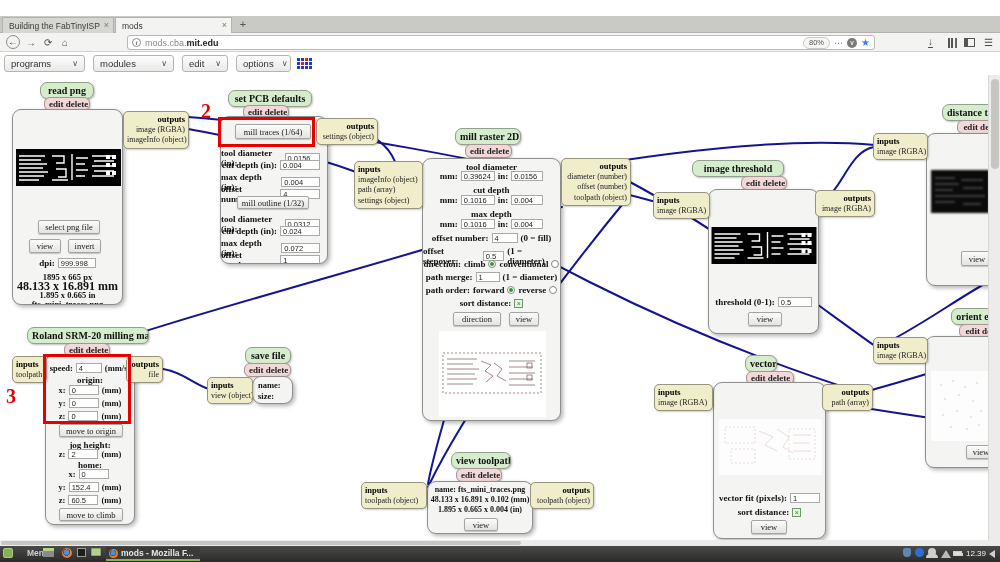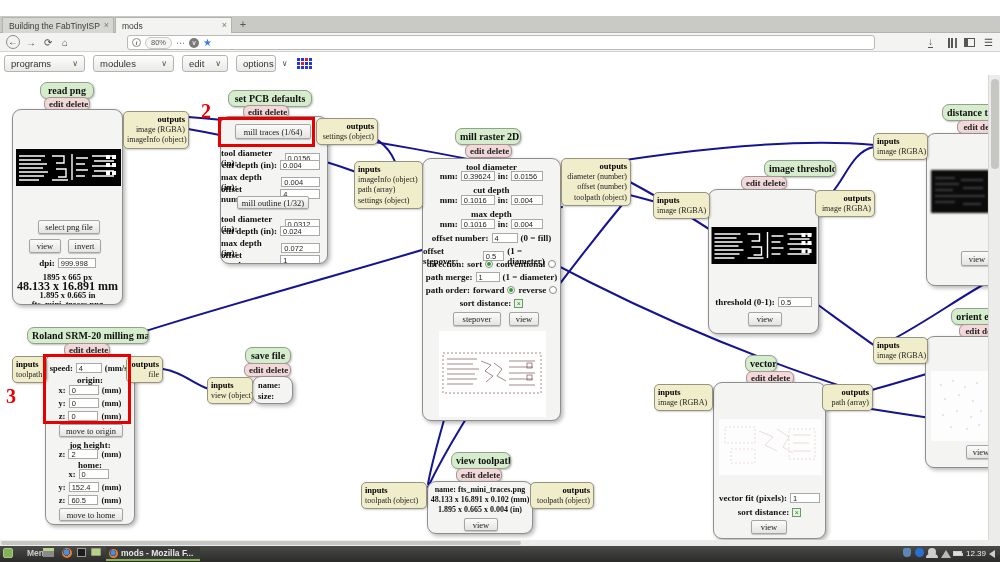--- a/index.html
+++ b/index.html
@@ -227,63 +227,63 @@
       <div class="tf" style="width:26px">4</div>
       <span>(0 = fill)</span>
     </div>
     <div class="prow" style="top:87px">
       <span>offset stepover:</span>
       <div class="tf" style="width:22px">0.5</div>
       <span>(1 = diameter)</span>
     </div>
     <div class="prow" style="top:100px">
       <span>direction:</span>
-      <span>sort</span>
+      <span>climb</span>
       <span class="radio sel"></span>
       <span>conventional</span>
       <span class="radio"></span>
     </div>
     <div class="prow" style="top:113px">
       <span>path merge:</span>
       <div class="tf" style="width:24px">1</div>
       <span>(1 = diameter)</span>
     </div>
     <div class="prow" style="top:126px">
       <span>path order:</span>
       <span>forward</span>
       <span class="radio sel"></span>
       <span>reverse</span>
       <span class="radio"></span>
     </div>
     <div class="prow" style="top:139px">
       <span>sort distance:</span>
       <span class="cbx">×</span>
     </div>
-    <div class="btn" style="left:30px;top:153px;width:48px;height:14px">stepover</div>
+    <div class="btn" style="left:30px;top:153px;width:48px;height:14px">direction</div>
     <div class="btn" style="left:86px;top:153px;width:30px;height:14px">view</div>
     <svg class="preview" style="left:16px;top:172px" width="107" height="86" viewBox="0 0 107 86">
       <rect width="107" height="86" fill="#fff"></rect>
       <g stroke="#6b3a3a" stroke-width="0.7" fill="none" opacity="0.85">
         <rect x="4" y="22" width="98" height="40" stroke-dasharray="2,2"></rect>
         <path d="M8,28h30M8,33h26M8,38h32M8,43h28M8,48h30M8,53h26"></path>
         <path d="M42,30l10,4l-6,6l8,5l-7,6M55,32l8,6l-5,7l9,5"></path>
         <path d="M70,30h26M70,36h24M70,42h26M70,48h24M70,54h26"></path>
         <rect x="88" y="32" width="5" height="5"></rect>
           <rect x="88" y="44" width="5" height="5"></rect>
       </g>
     </svg>
   </div>
   <div class="iobox right" style="left:561px;top:158px;width:70px">
     <div class="hd">outputs</div>
     <div>diameter (number)</div>
     <div>offset (number)</div>
     <div>toolpath (object)</div>
   </div>
 
-  <div class="mtitle" style="left:764px;top:160px;width:72px">image threshold</div>
+  <div class="mtitle" style="left:692px;top:160px;width:92px">image threshold</div>
   <div class="medit" style="left:741px;top:176px;width:46px">edit delete</div>
   <div class="iobox" style="left:653px;top:192px;width:57px">
     <div class="hd">inputs</div>
     <div>image (RGBA)</div>
   </div>
   <div class="mpanel" style="left:708px;top:189px;width:111px;height:145px">
     <svg class="abs" style="left:2px;top:37px" width="106" height="37" viewBox="0 0 105 37">
       <rect width="105" height="37" fill="#000"></rect>
       <g stroke="#fff" stroke-width="1.4" fill="none">
         <path d="M3,7h26M3,11h22M3,15h28M3,19h24M3,23h29M3,27h25M3,31h20"></path>
@@ -432,21 +432,21 @@
     <div class="prow" style="top:127px;font-size:8.5px">
       <span>y:</span>
       <div class="tf" style="width:30px">152.4</div>
       <span>(mm)</span>
     </div>
     <div class="prow" style="top:140px;font-size:8.5px">
       <span>z:</span>
       <div class="tf" style="width:30px">60.5</div>
       <span>(mm)</span>
     </div>
-    <div class="btn" style="left:13px;top:153px;width:64px;height:13px">move to home</div>
+    <div class="btn" style="left:13px;top:153px;width:64px;height:13px">move to climb</div>
   </div>
   <div class="iobox right" style="left:126px;top:356px;width:37px">
     <div class="hd">outputs</div>
     <div>file</div>
   </div>
 
   <div class="mtitle" style="left:245px;top:347px;width:46px">save file</div>
   <div class="medit" style="left:244px;top:363px;width:47px">edit delete</div>
   <div class="iobox" style="left:207px;top:377px;width:46px">
     <div class="hd">inputs</div>
@@ -499,20 +499,21 @@
     <div class="newtab">+</div>
   </div>
 
   <div id="navbar">
     <div class="navicon circ" style="left:6px;top:2px">←</div>
     <div class="navicon" style="left:26px;top:4px">→</div>
     <div class="navicon" style="left:44px;top:4px">⟳</div>
     <div class="navicon" style="left:62px;top:4px">⌂</div>
     <div id="urlbar">
       <span class="infoicon">i</span>
+      <span class="urltext"><span>mods.cba.</span><b>mit.edu</b></span>
       <span class="zoombadge">80%</span>
       <span class="urlicon">⋯</span>
       <span class="pocket">∨</span>
       <span class="star">★</span>
     </div>
     <div class="navicon dl" style="left:928px;top:3px">↓</div>
     <div class="libicon abs" style="left:948px;top:5px"></div>
     <div class="sbicon abs" style="left:964px;top:5px"></div>
     <div class="navicon" style="left:984px;top:4px">☰</div>
   </div>
@@ -523,21 +524,21 @@
       <span class="chev">∨</span>
     </div>
     <div class="msel" style="left:93px;width:81px">
       <span>modules</span>
       <span class="chev">∨</span>
     </div>
     <div class="msel" style="left:182px;width:46px">
       <span>edit</span>
       <span class="chev">∨</span>
     </div>
-    <div class="msel" style="left:236px;width:40px">
+    <div class="msel" style="left:236px;width:55px">
       <span>options</span>
       <span class="chev">∨</span>
     </div>
     <div class="modslogo"></div>
   </div>
 
   <div id="taskbar">
     <div class="tb" style="left:3px">
       <span class="mint"></span>
       <span class="menulbl">Menu</span>

